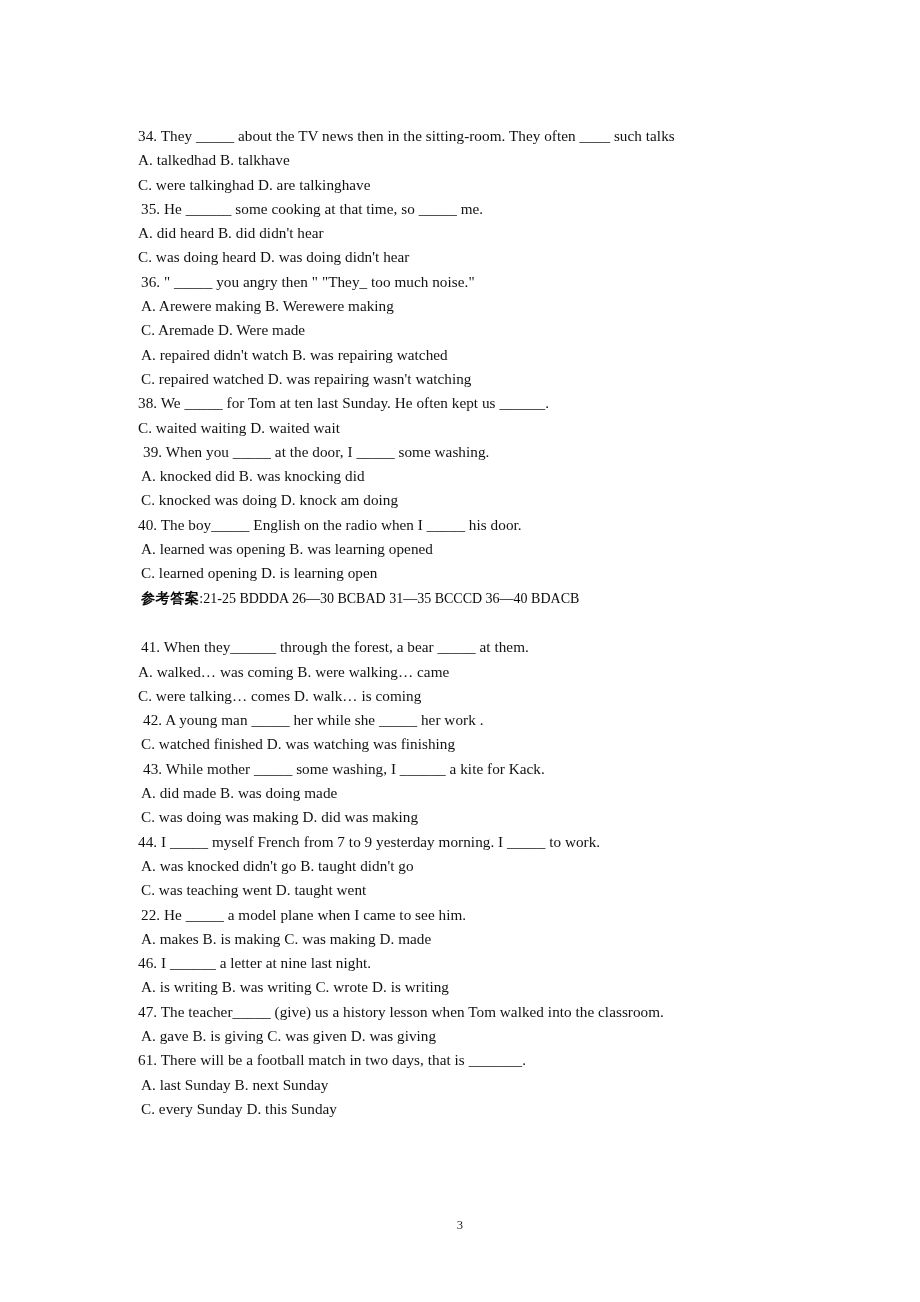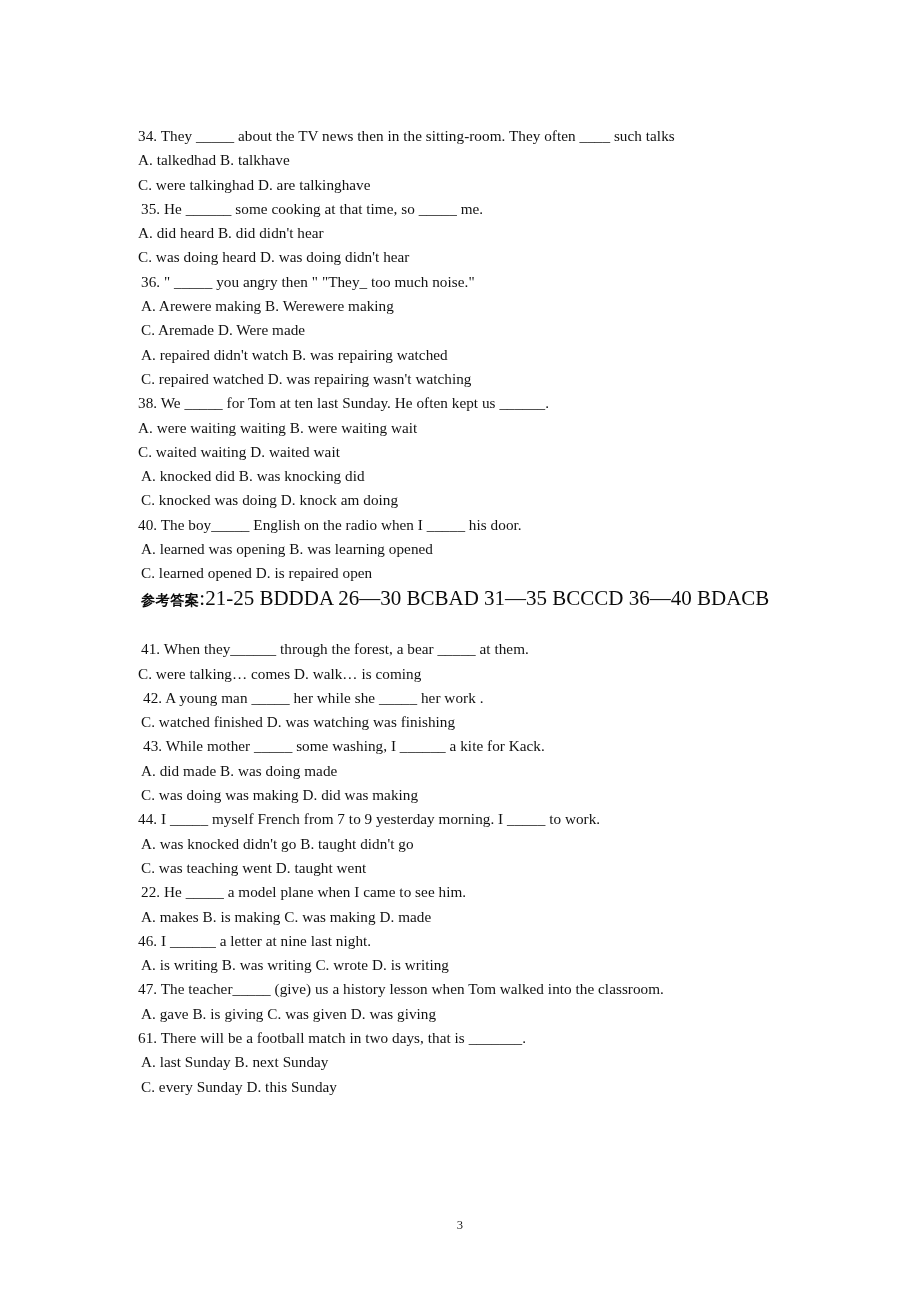--- a/index.html
+++ b/index.html
@@ -40,21 +40,21 @@
     padding-left: 3px;
   }
   .answer-key .cjk-label {
     font-family: Liberation Mono, monospace;
     font-weight: 700;
     font-size: 14.2px;
     letter-spacing: 0.4px;
   }
   .answer-key .key-body {
     font-family: "Liberation Serif", "DejaVu Serif", serif;
-    font-size: 21px;
+    font-size: 14px;
   }
   .section-gap {
     height: 24.3px;
   }
   .page-number {
     position: absolute;
     left: 0;
     right: 0;
     top: 1205px;
     text-align: center;
@@ -77,35 +77,36 @@
       <div class="line">C. were talkinghad D. are talkinghave</div>
       <div class="line indent-1">35. He ______ some cooking at that time, so _____ me.</div>
       <div class="line">A. did heard B. did didn't hear</div>
       <div class="line">C. was doing heard D. was doing didn't hear</div>
       <div class="line indent-1">36. " _____ you angry then " "They_ too much noise."</div>
       <div class="line indent-1">A. Arewere making B. Werewere making</div>
       <div class="line indent-1">C. Aremade D. Were made</div>
       <div class="line indent-1">A. repaired didn't watch B. was repairing watched</div>
       <div class="line indent-1">C. repaired watched D. was repairing wasn't watching</div>
       <div class="line">38. We _____ for Tom at ten last Sunday. He often kept us ______.</div>
-      <div class="line">A. were waiting waiting B. were waiting wait</div>
       <div class="line">C. waited waiting D. waited wait</div>
+      <div class="line indent-2">39. When you _____ at the door, I _____ some washing.</div>
       <div class="line indent-1">A. knocked did B. was knocking did</div>
       <div class="line indent-1">C. knocked was doing D. knock am doing</div>
       <div class="line">40. The boy_____ English on the radio when I _____ his door.</div>
       <div class="line indent-1">A. learned was opening B. was learning opened</div>
-      <div class="line indent-1">C. learned opened D. is repaired open</div>
+      <div class="line indent-1">C. learned opening D. is learning open</div>
     </div>
 
     <div class="answer-key"><span class="cjk-label">参考答案</span><span class="key-body">:21-25 BDDDA 26—30 BCBAD 31—35 BCCCD 36—40 BDACB</span></div>
 
     <div class="section-gap"></div>
 
     <div>
       <div class="line indent-1">41. When they______ through the forest, a bear _____ at them.</div>
+      <div class="line">A. walked… was coming B. were walking… came</div>
       <div class="line">C. were talking… comes D. walk… is coming</div>
       <div class="line indent-2">42. A young man _____ her while she _____ her work .</div>
       <div class="line indent-1">C. watched finished D. was watching was finishing</div>
       <div class="line indent-2">43. While mother _____ some washing, I ______ a kite for Kack.</div>
       <div class="line indent-1">A. did made B. was doing made</div>
       <div class="line indent-1">C. was doing was making D. did was making</div>
       <div class="line">44. I _____ myself French from 7 to 9 yesterday morning. I _____ to work.</div>
       <div class="line indent-1">A. was knocked didn't go B. taught didn't go</div>
       <div class="line indent-1">C. was teaching went D. taught went</div>
       <div class="line indent-1">22. He _____ a model plane when I came to see him.</div>

